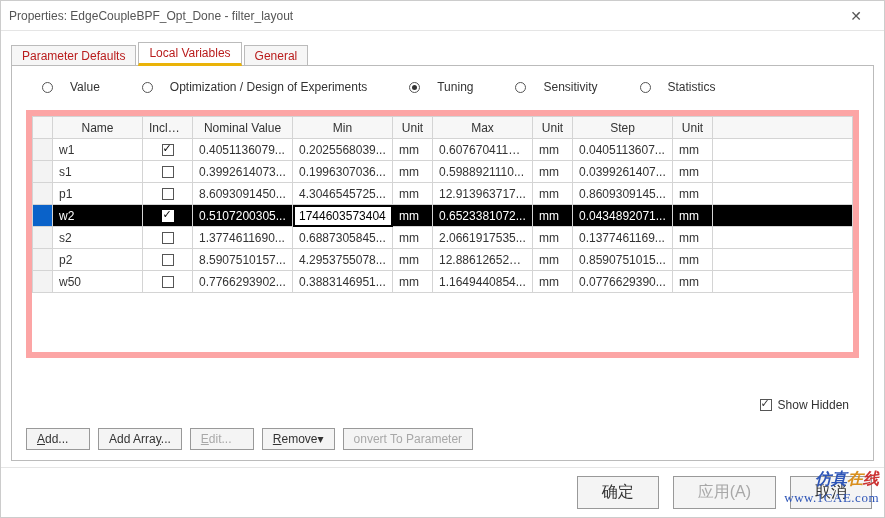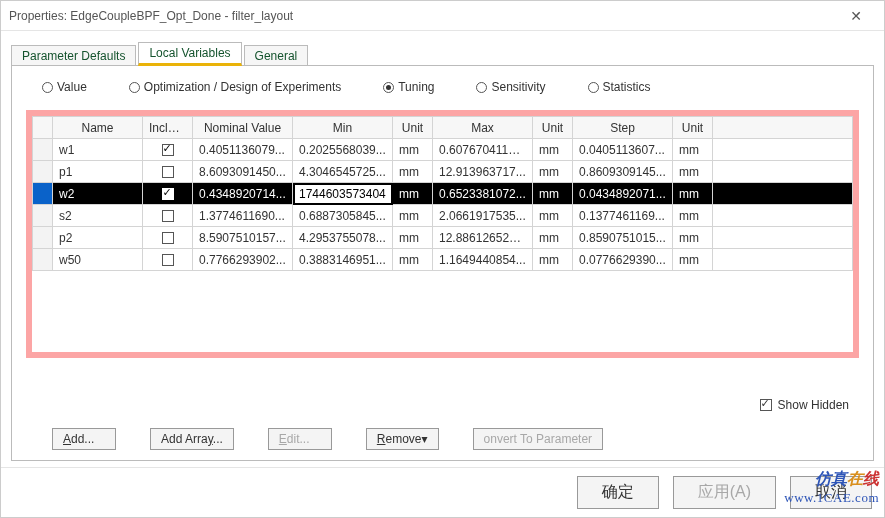--- a/index.html
+++ b/index.html
@@ -17,30 +17,30 @@
   .titlebar {
     height: 30px; display: flex; align-items: center; padding: 0 8px;
     background: #fff; border-bottom: 1px solid #e5e5e5;
   }
   .titlebar .title { flex: 1; color: #555; font-size: 12px; }
   .titlebar .close { width: 40px; text-align: center; font-size: 14px; color: #555; cursor: pointer; }
   .body { flex: 1; padding: 10px 10px 6px 10px; display: flex; flex-direction: column; }
   .tabs { display: flex; align-items: flex-end; height: 24px; }
   .tab {
     padding: 3px 10px; border: 1px solid #bbb; border-bottom: none;
-    background: #f6f6f6; margin-right: 2px; font-size: 12px; color: #14532d;
+    background: #f6f6f6; margin-right: 2px; font-size: 12px; color: #b91c1c;
     position: relative; top: 1px; cursor: pointer;
   }
   .tab.active { background: #fff; border-bottom: 3px solid #eab308; z-index: 2; }
   .panel {
     border: 1px solid #bbb; flex: 1; display: flex; flex-direction: column;
     padding: 12px 14px 10px 14px; position: relative;
   }
   .radios { display: flex; gap: 42px; padding: 2px 16px 12px 16px; }
-  .radio { display: flex; align-items: center; gap: 4px; color: #333; cursor: pointer; }
+  .radio { display: flex; align-items: center; gap: 17px; color: #333; cursor: pointer; }
   .radio .dot {
     width: 11px; height: 11px; border: 1px solid #555; border-radius: 50%;
     display: inline-flex; align-items: center; justify-content: center; background: #fff;
   }
   .radio.selected .dot::after {
     content: ""; width: 5px; height: 5px; background: #333; border-radius: 50%;
   }
   .tablewrap {
     border: 6px solid #fca5a5; flex: 1; overflow: auto; background: #fff;
     margin-top: 4px;
@@ -76,21 +76,21 @@
   tr.selected .cb.checked::after { color: #000; }
   .editcell {
     background: #fff !important; color: #000 !important;
     outline: 2px solid #000; outline-offset: -2px;
   }
   .bottomrow {
     display: flex; align-items: center; gap: 8px; margin-top: 10px;
   }
   .btn2 {
     border: 1px solid #999; background: #f4f4f4; padding: 3px 10px;
-    font-size: 12px; min-width: 64px; cursor: pointer; color: #333; margin-left: 26px;
+    font-size: 12px; min-width: 64px; cursor: pointer; color: #333;
   }
   .btn2.disabled { color: #a8a8a8; cursor: default; }
   .btn2 .u { text-decoration: underline; }
   .spacer { flex: 1; }
   .showhidden { display: flex; align-items: center; gap: 6px; margin-left: auto; margin-bottom: 6px; margin-right: 10px;}
   .showhidden .cb2 {
     width: 12px; height: 12px; border: 1px solid #555; background: #fff; position: relative;
   }
   .showhidden .cb2.checked::after { content: "✓"; position: absolute; top: -3px; left: 0; font-size: 11px; }
   .footer {
@@ -190,36 +190,49 @@
                 <td>0.2025568039...</td>
                 <td>mm</td>
                 <td>0.607670411921</td>
                 <td>mm</td>
                 <td>0.0405113607...</td>
                 <td>mm</td>
                 <td></td>
               </tr>
               <tr>
                 <td class="handle"></td>
+                <td>s1</td>
+                <td class="center"><span class="cb"></span></td>
+                <td>0.3992614073...</td>
+                <td>0.1996307036...</td>
+                <td>mm</td>
+                <td>0.5988921110...</td>
+                <td>mm</td>
+                <td>0.0399261407...</td>
+                <td>mm</td>
+                <td></td>
+              </tr>
+              <tr>
+                <td class="handle"></td>
                 <td>p1</td>
                 <td class="center"><span class="cb"></span></td>
                 <td>8.6093091450...</td>
                 <td>4.3046545725...</td>
                 <td>mm</td>
                 <td>12.913963717...</td>
                 <td>mm</td>
                 <td>0.8609309145...</td>
                 <td>mm</td>
                 <td></td>
               </tr>
               <tr class="selected">
                 <td class="handle"></td>
                 <td>w2</td>
                 <td class="center"><span class="cb checked"></span></td>
-                <td>0.4348920714...</td>
+                <td>0.5107200305...</td>
                 <td class="editcell">1744603573404</td>
                 <td>mm</td>
                 <td>0.6523381072...</td>
                 <td>mm</td>
                 <td>0.0434892071...</td>
                 <td>mm</td>
                 <td></td>
               </tr>
               <tr>
                 <td class="handle"></td>

